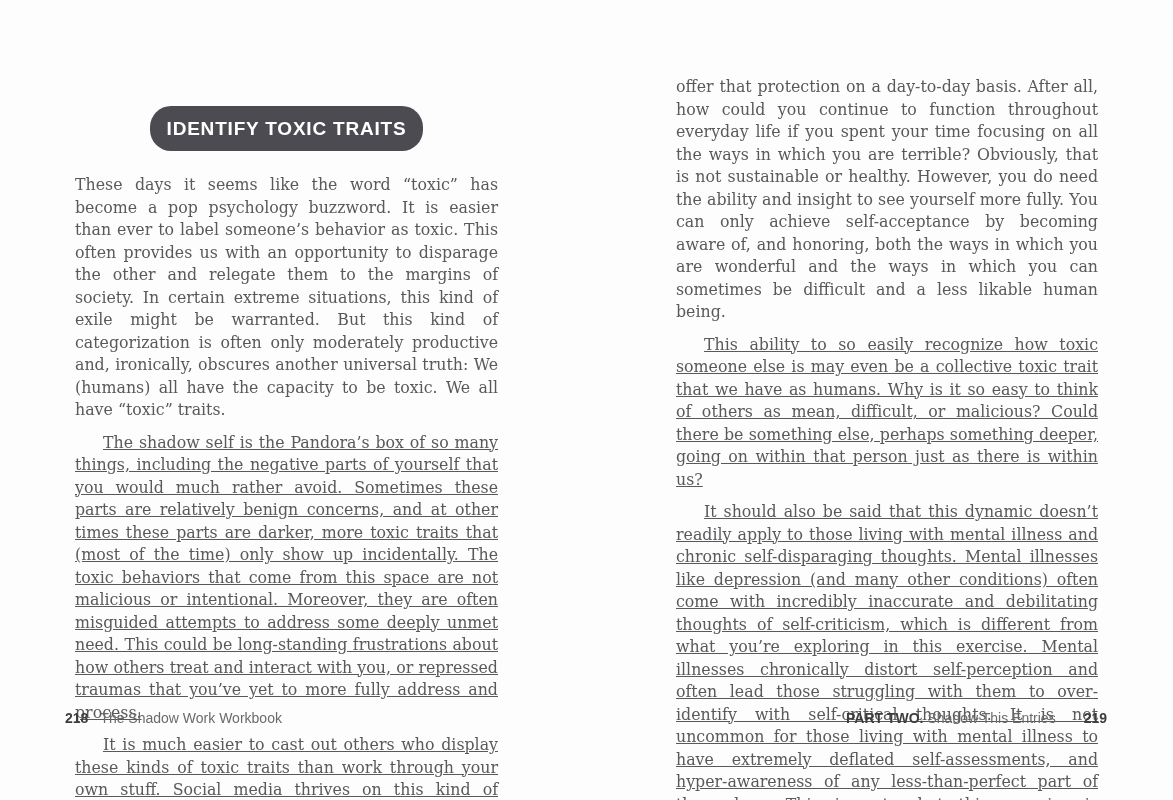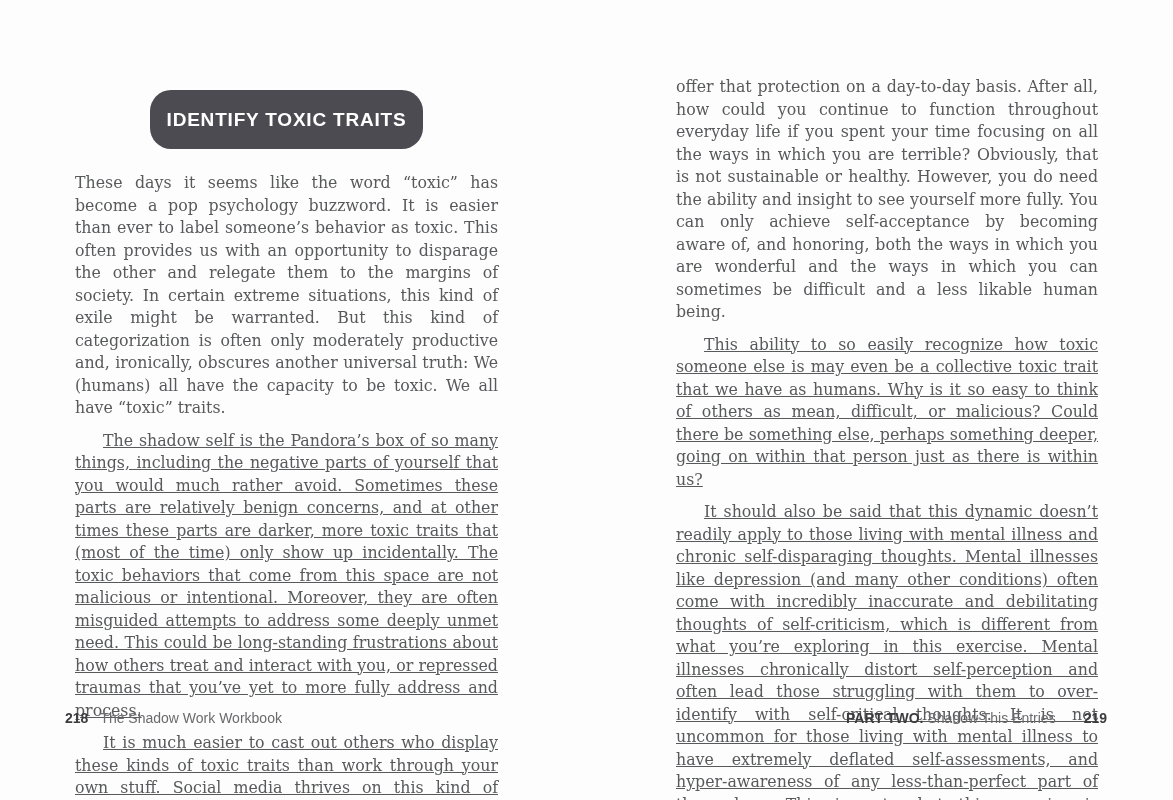--- a/index.html
+++ b/index.html
@@ -31,22 +31,23 @@
   }
   .badge {
     display: inline-block;
     background: var(--badge-bg, #4b4b51);
     color: var(--badge-text, #ffffff);
     font-family: "Liberation Sans", sans-serif;
     font-weight: 700;
     font-size: 19px;
     line-height: 1;
     letter-spacing: 0.8px;
-    padding: 20px 17px;
+    padding: 13px 17px;
     border-radius: 21px;
+    margin-top: 16px;
   }
 
   .page p {
     margin: 10px;
   }
   .page p.indent {
     text-indent: 28px;
     text-decoration: underline;
   }
 

